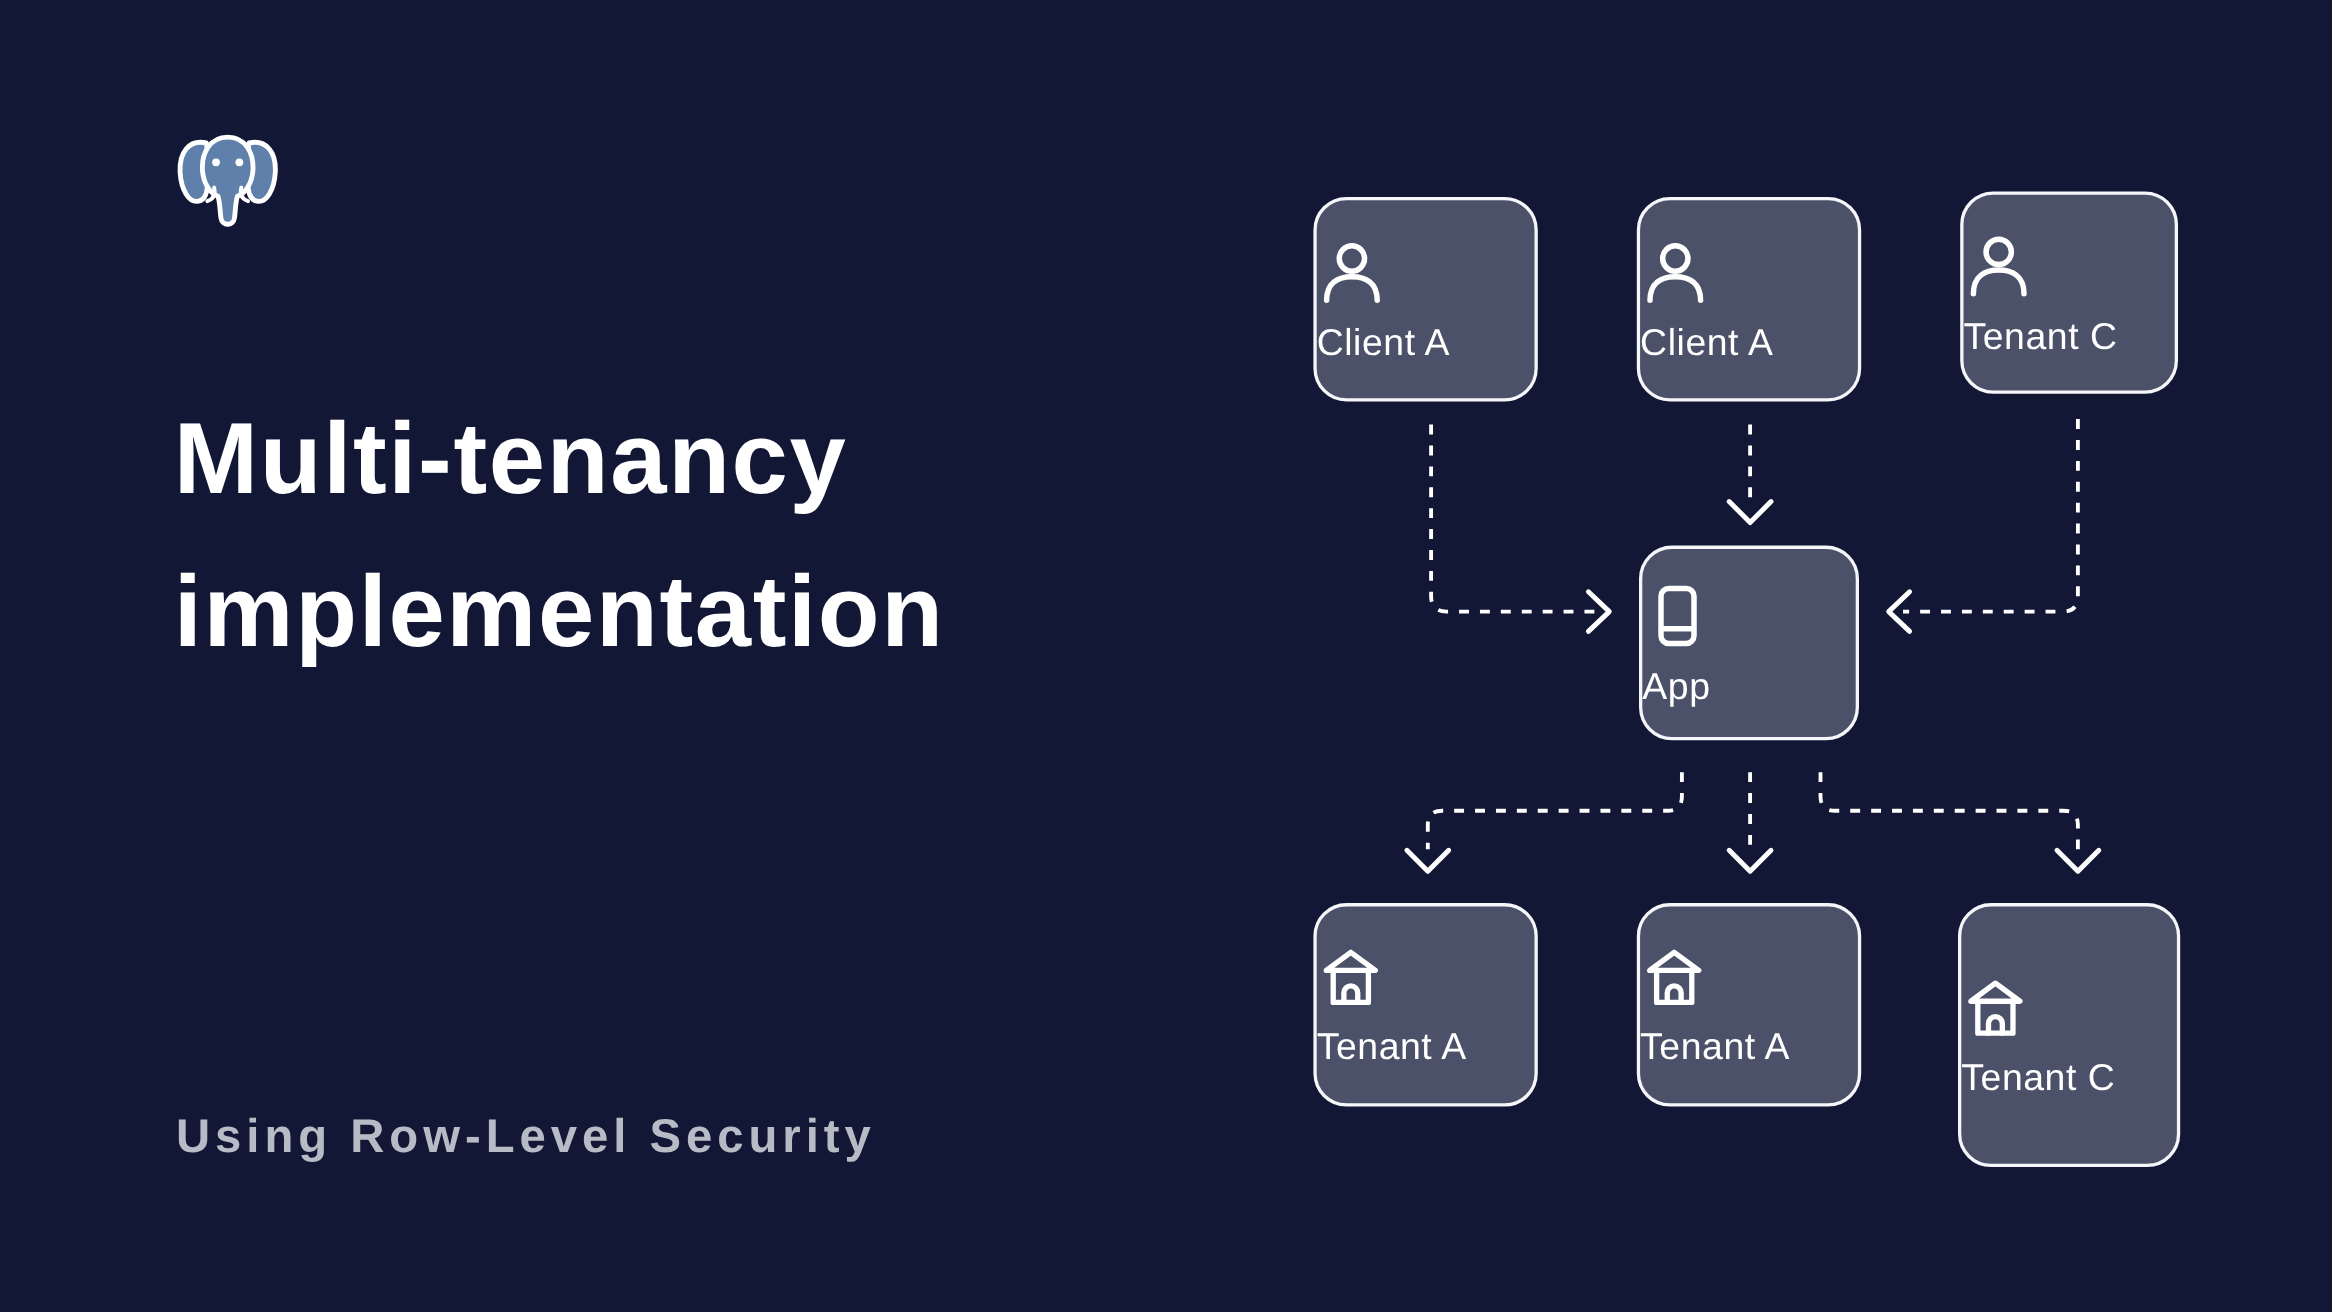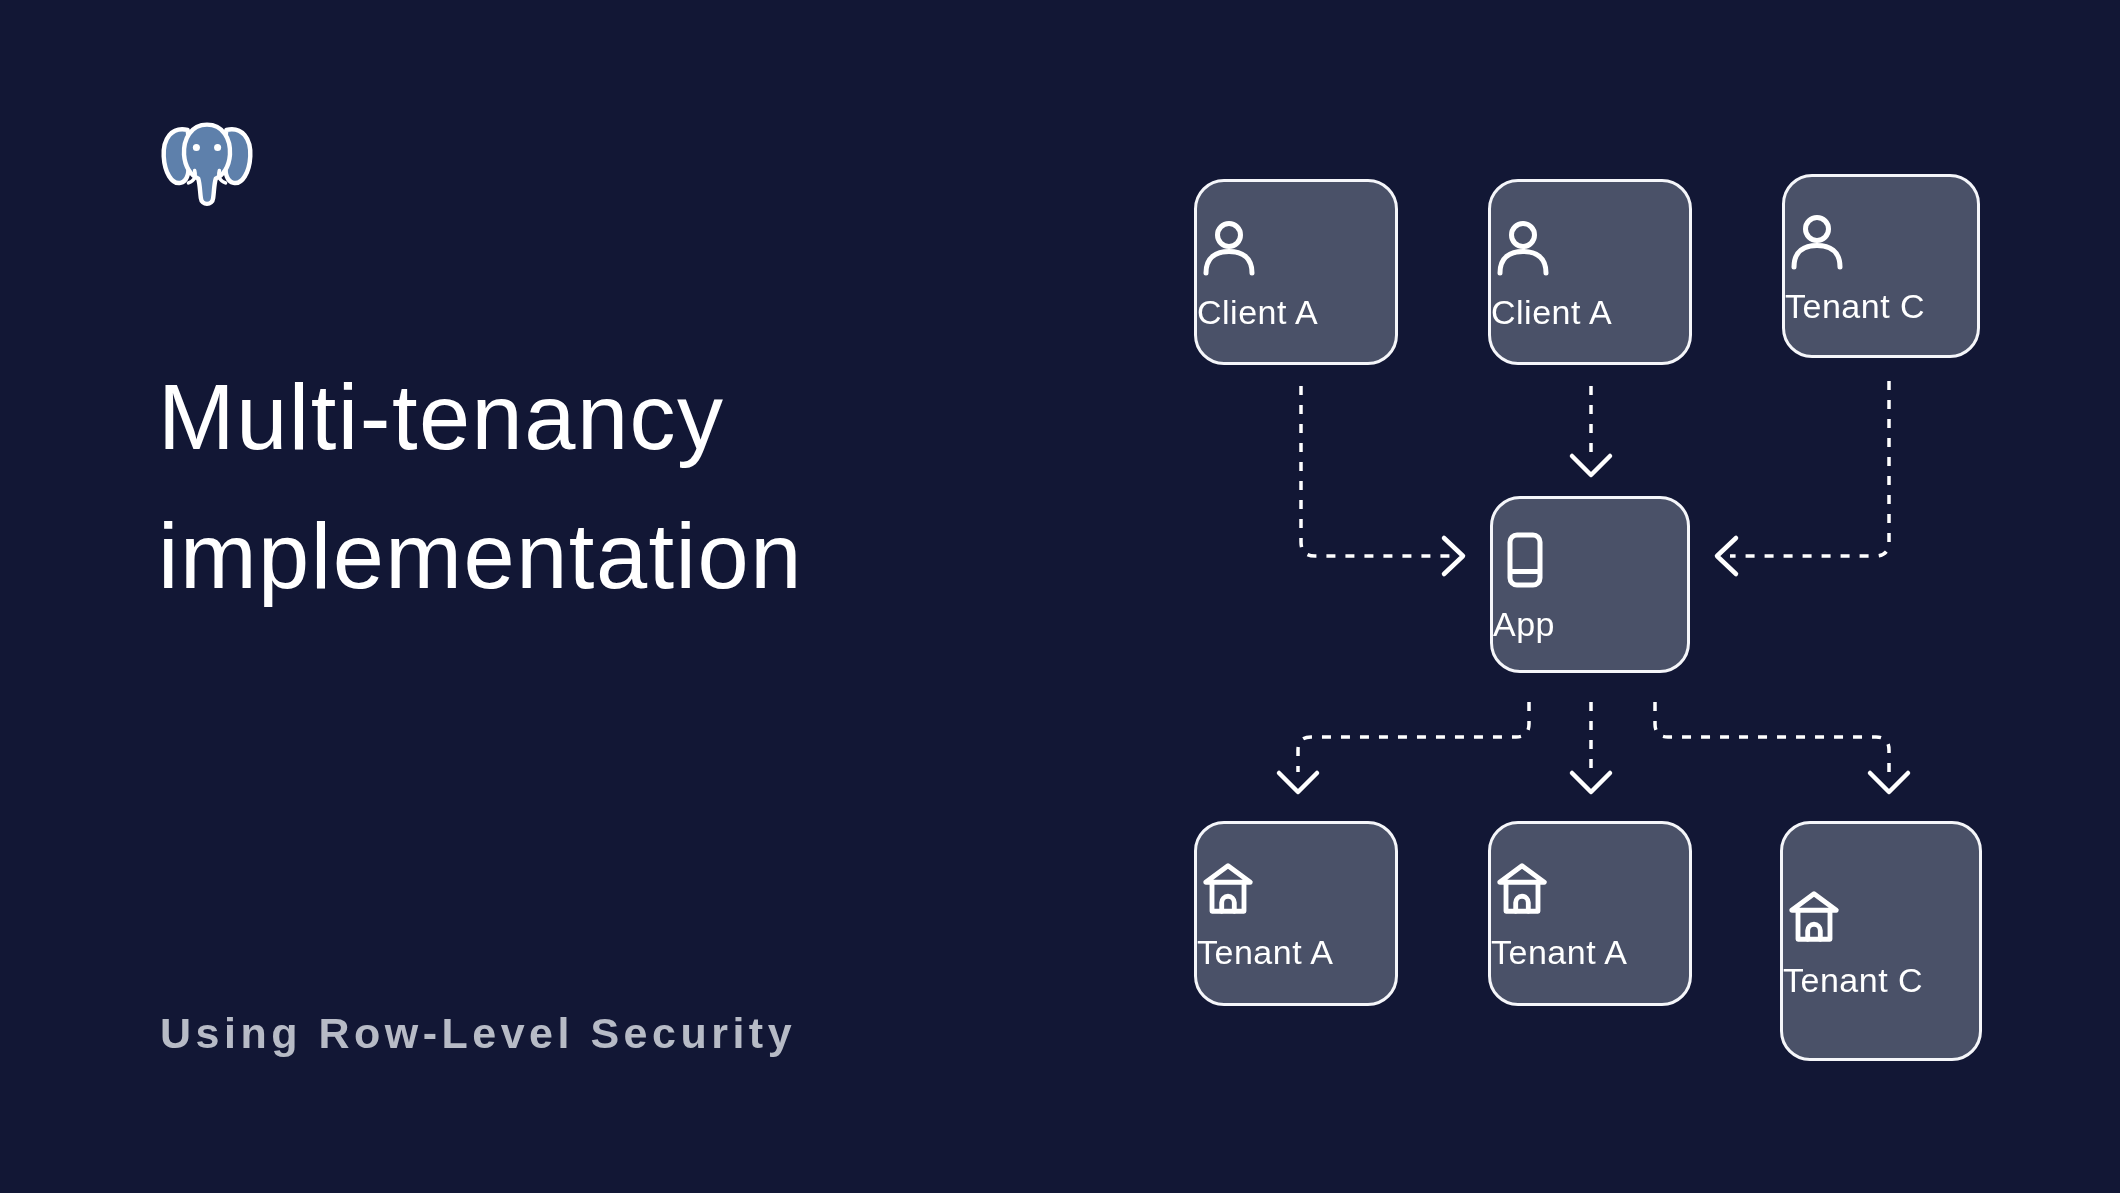--- a/index.html
+++ b/index.html
@@ -16,21 +16,21 @@
     position:relative;width:2120px;height:1193px;overflow:hidden;
     background:var(--background);
     font-family:"Liberation Sans",sans-serif;
   }
   .logo{position:absolute;left:154px;top:114px;width:106px;height:106px;}
   .logo-fill{fill:var(--logo-blue);stroke:#fff;stroke-width:5;stroke-linejoin:round;}
   .logo-line{fill:none;stroke:#fff;stroke-width:4;stroke-linecap:round;}
   .title{
     position:absolute;left:158px;top:348px;margin:0;
     color:var(--title);font-size:92px;line-height:139px;
-    font-weight:400;letter-spacing:1.5px;white-space:nowrap;
+    font-weight:700;letter-spacing:1.5px;white-space:nowrap;
   }
   .subtitle{
     position:absolute;left:160px;top:985px;
     color:var(--subtitle);font-size:43px;font-weight:700;letter-spacing:4.5px;
     white-space:nowrap;
     margin-top:24px;
   }
   .connectors{position:absolute;left:0;top:0;width:2120px;height:1193px;pointer-events:none;}
   .dash{fill:none;stroke:var(--arrow);stroke-width:3.5;stroke-dasharray:9 10;}
   .head{fill:none;stroke:var(--arrow);stroke-width:4.5;stroke-linecap:round;stroke-linejoin:round;}

